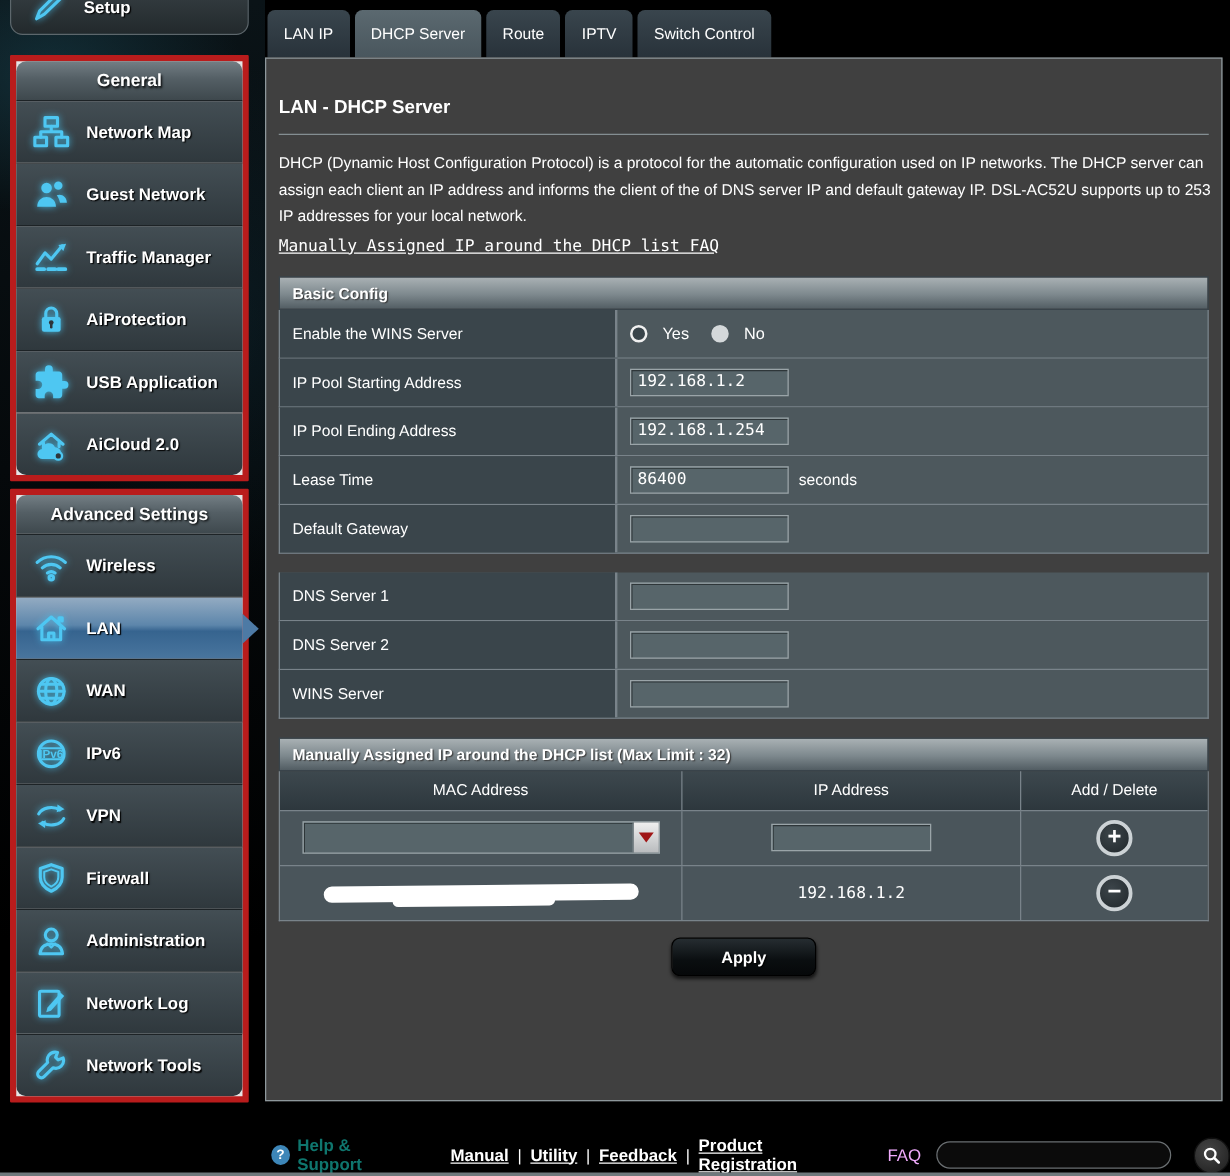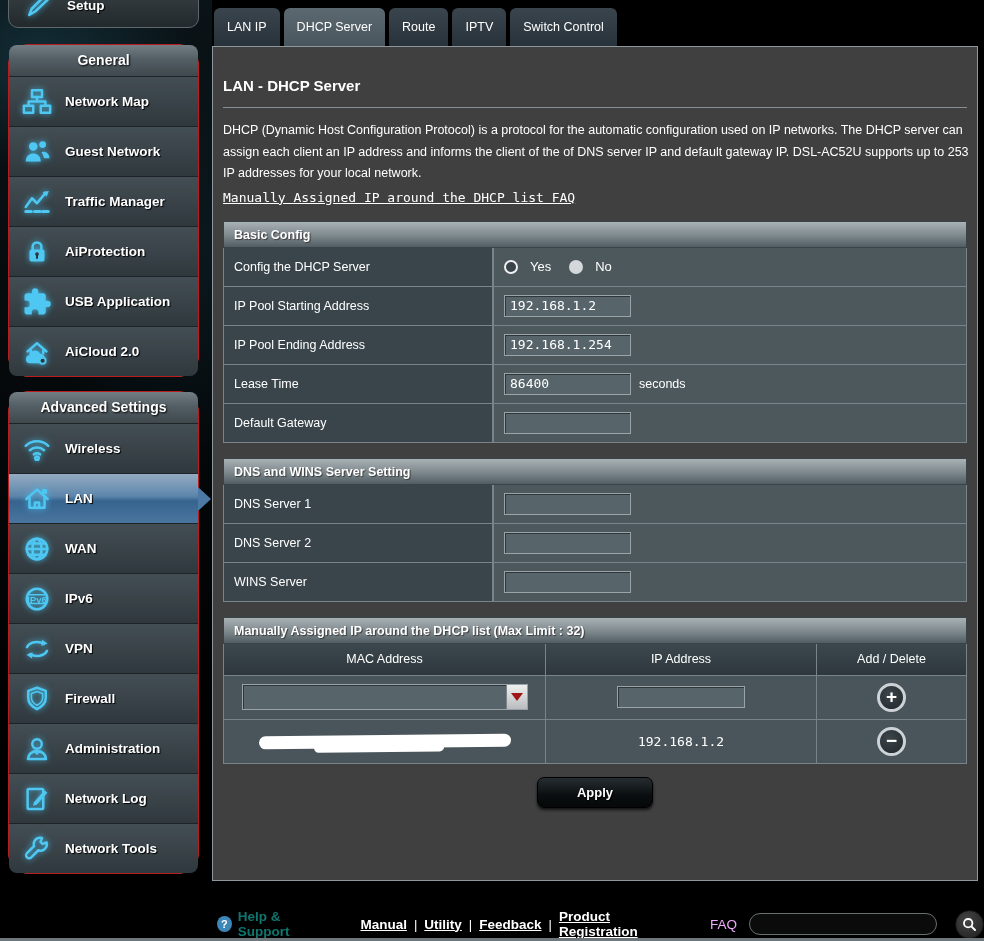--- a/index.html
+++ b/index.html
@@ -13,21 +13,21 @@
       radial-gradient(ellipse 200px 300px at 180px 260px, rgba(20,55,70,.30), transparent 70%),
       linear-gradient(180deg,#0a1317 0%, #05090b 40%, #000 80%); }
   .bottom-strip { position:absolute; left:0; bottom:0; width:984px; height:3px; background:#6e787c; }
 
   
   .sidebar { position:absolute; left:8px; top:0; width:191px; }
   .setup-btn { position:absolute; top:-18px; left:0; width:191px; height:46px;
     background:linear-gradient(180deg,#3a4347,#22292c); border:1px solid #5d676c; border-radius:10px;
     display:flex; align-items:center; }
   .setup-btn .icn-box { width:58px; display:flex; justify-content:center; }
-  .nav-group { position:absolute; left:0; width:191px; border:1px solid #b91c1c; border-radius:21px;
+  .nav-group { position:absolute; left:0; width:191px; border:5px solid #b91c1c; border-radius:1px;
     background:#e5e5e5; }
   .g1 { top:44px; } .g2 { top:391px; }
   .nav-head { height:31px; border-radius:8px 8px 0 0;
     background:linear-gradient(180deg,#737e84,#545f65 45%,#3e484d);
     color:#fff; font-weight:bold; font-size:14px; text-align:center; line-height:31px;
     text-shadow:1px 1px 2px #000; }
   .nav-item { position:relative; height:50px; display:flex; align-items:center;
     background:linear-gradient(180deg,#434e54,#2f383d); border-top:1px solid #1d2326; }
   .nav-item:last-child { border-radius:0 0 8px 8px; }
   .nav-item .icn-box { width:56px; display:flex; justify-content:center; }
@@ -304,21 +304,21 @@
 <div class="panel">
   <div class="page-title">LAN - DHCP Server</div>
   <div class="divider"></div>
   <div class="desc">DHCP (Dynamic Host Configuration Protocol) is a protocol for the automatic configuration used on IP networks. The DHCP server can assign each client an IP address and informs the client of the of DNS server IP and default gateway IP. DSL-AC52U supports up to 253 IP addresses for your local network.</div>
   <a class="faq-link">Manually Assigned IP around the DHCP list FAQ</a>
 
   
   <div class="section">
     <div class="sec-head">Basic Config</div>
     <div class="frow">
-      <div class="flabel">Config the DHCP Server</div>
+      <div class="flabel">Enable the WINS Server</div>
       <div class="fvalue">
         <span class="radio sel"></span>
         <span class="radio-lab">Yes</span>
         <span class="radio unsel"></span>
         <span class="radio-lab">No</span>
       </div>
     </div>
     <div class="frow">
       <div class="flabel">IP Pool Starting Address</div>
       <div class="fvalue">
@@ -341,21 +341,20 @@
     <div class="frow">
       <div class="flabel">Default Gateway</div>
       <div class="fvalue">
         <input class="txt" value="" style="">
       </div>
     </div>
   </div>
 
   
   <div class="section">
-    <div class="sec-head">DNS and WINS Server Setting</div>
     <div class="frow">
       <div class="flabel">DNS Server 1</div>
       <div class="fvalue">
           <input class="txt" style="">
         </div>
     </div>
     <div class="frow">
       <div class="flabel">DNS Server 2</div>
       <div class="fvalue">
           <input class="txt" style="">

